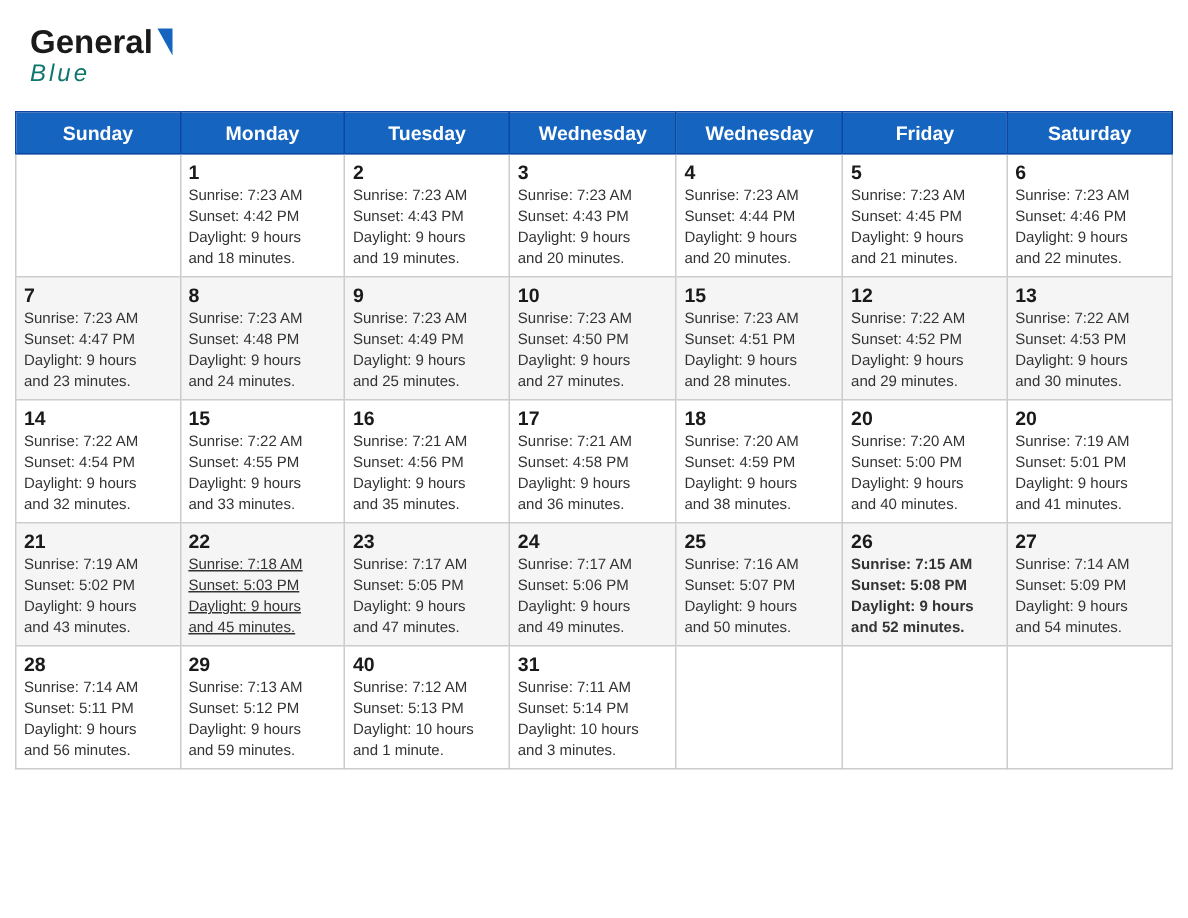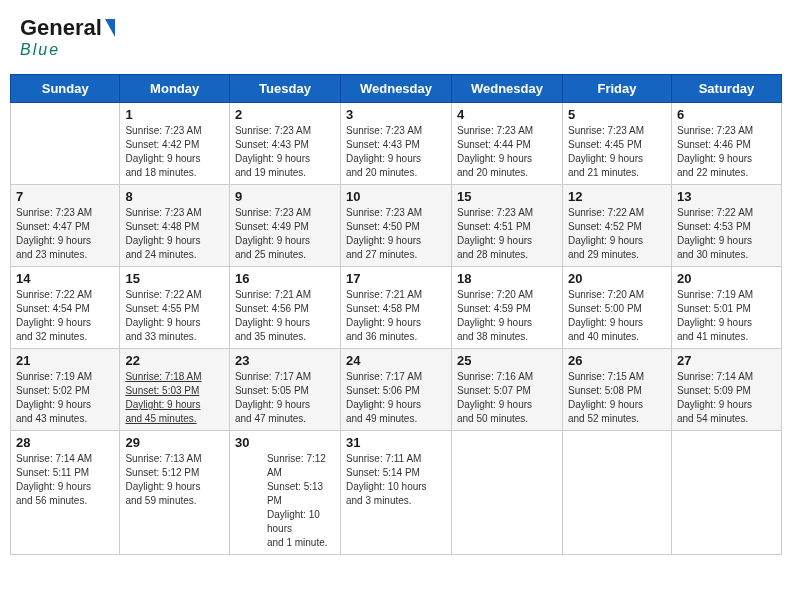--- a/index.html
+++ b/index.html
@@ -289,21 +289,21 @@
         </td>
         <td>
           <span class="day-number">25</span>
           <div class="day-info" style="white-space: pre-line;">Sunrise: 7:16 AM
 Sunset: 5:07 PM
 Daylight: 9 hours
 and 50 minutes.</div>
         </td>
         <td>
           <span class="day-number">26</span>
-          <div class="day-info" style="white-space: pre-line;">Sunrise: 7:15 AM
+          <div class="day-info" style="white-space: pre-line; font-weight: bold;">Sunrise: 7:15 AM
 Sunset: 5:08 PM
 Daylight: 9 hours
 and 52 minutes.</div>
         </td>
         <td>
           <span class="day-number">27</span>
           <div class="day-info" style="white-space: pre-line;">Sunrise: 7:14 AM
 Sunset: 5:09 PM
 Daylight: 9 hours
 and 54 minutes.</div>
@@ -318,22 +318,22 @@
 and 56 minutes.</div>
         </td>
         <td>
           <span class="day-number">29</span>
           <div class="day-info" style="white-space: pre-line;">Sunrise: 7:13 AM
 Sunset: 5:12 PM
 Daylight: 9 hours
 and 59 minutes.</div>
         </td>
         <td>
-          <span class="day-number">30</span>
-          <div class="day-info" style="white-space: pre-line; margin-left: 32px;">Sunrise: 7:12 AM
+          <span class="day-number">40</span>
+          <div class="day-info" style="white-space: pre-line;">Sunrise: 7:12 AM
 Sunset: 5:13 PM
 Daylight: 10 hours
 and 1 minute.</div>
         </td>
         <td>
           <span class="day-number">31</span>
           <div class="day-info" style="white-space: pre-line;">Sunrise: 7:11 AM
 Sunset: 5:14 PM
 Daylight: 10 hours
 and 3 minutes.</div>

